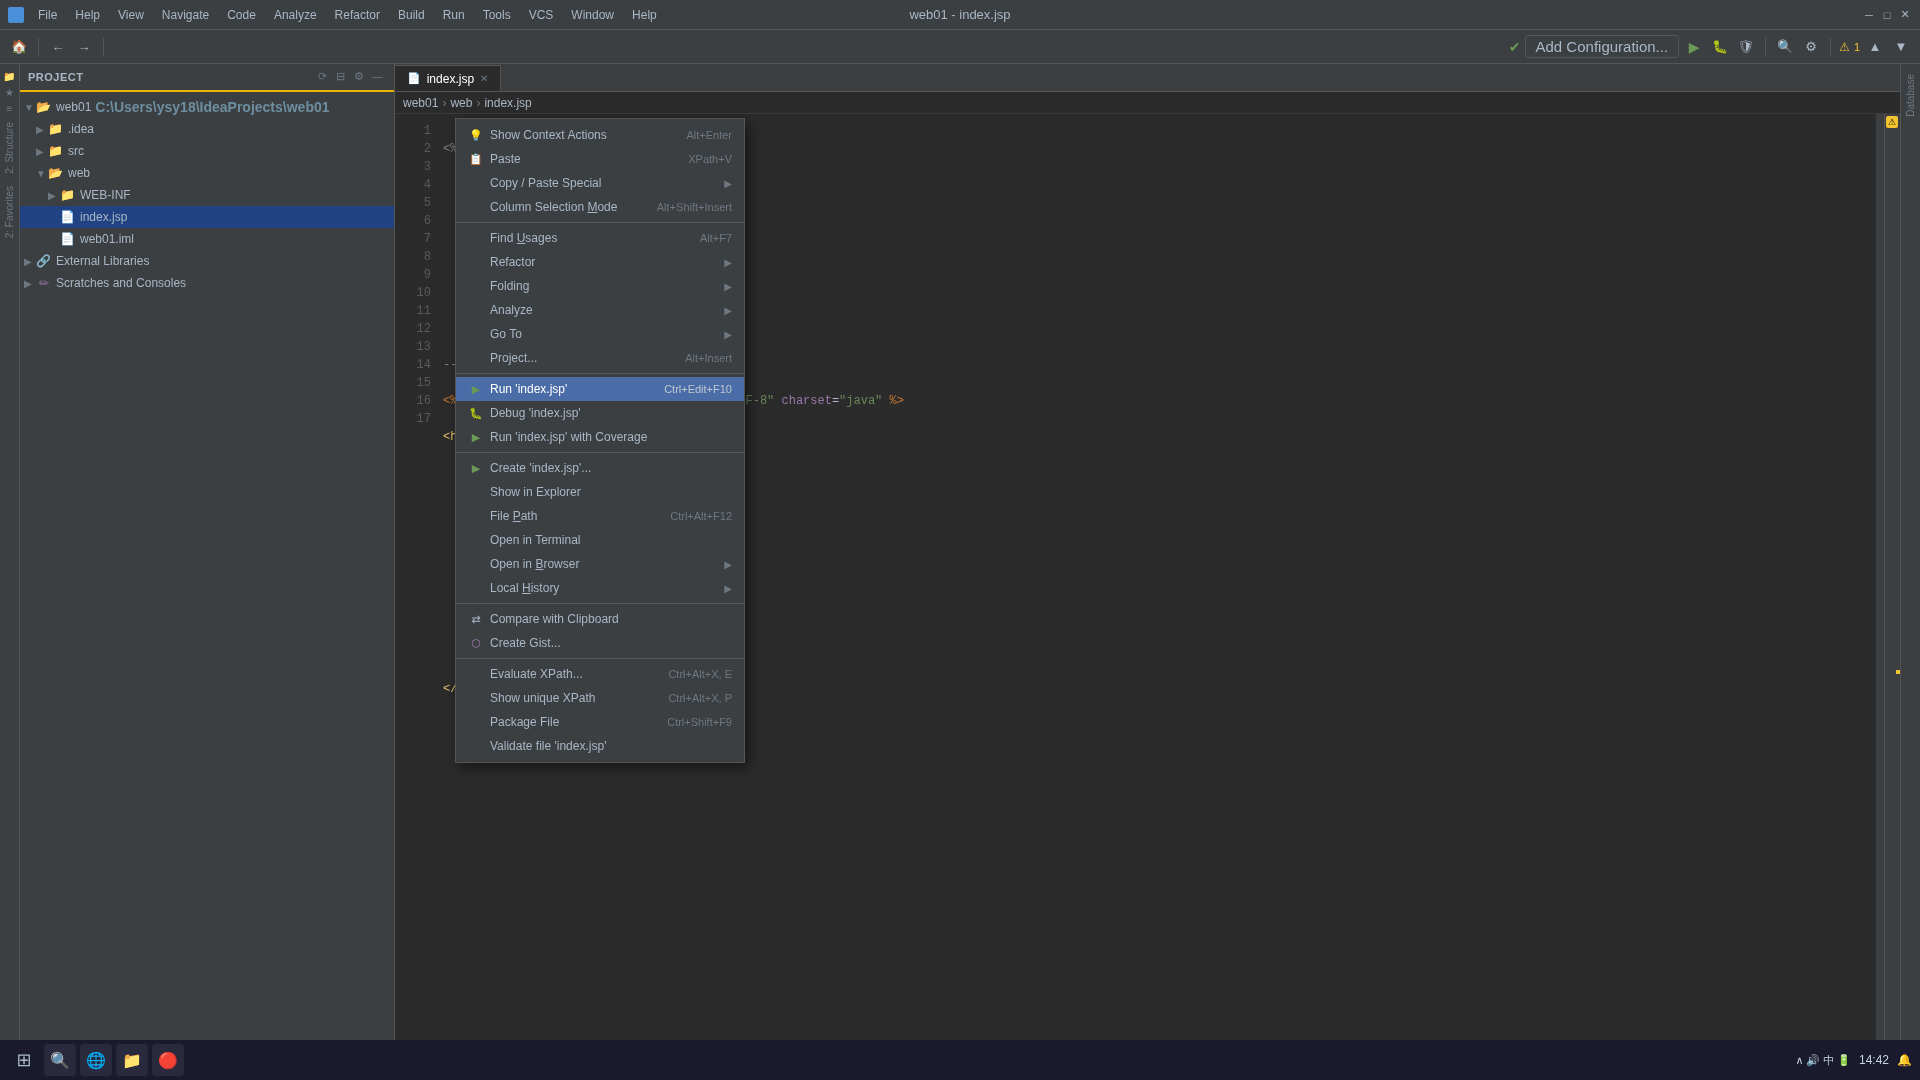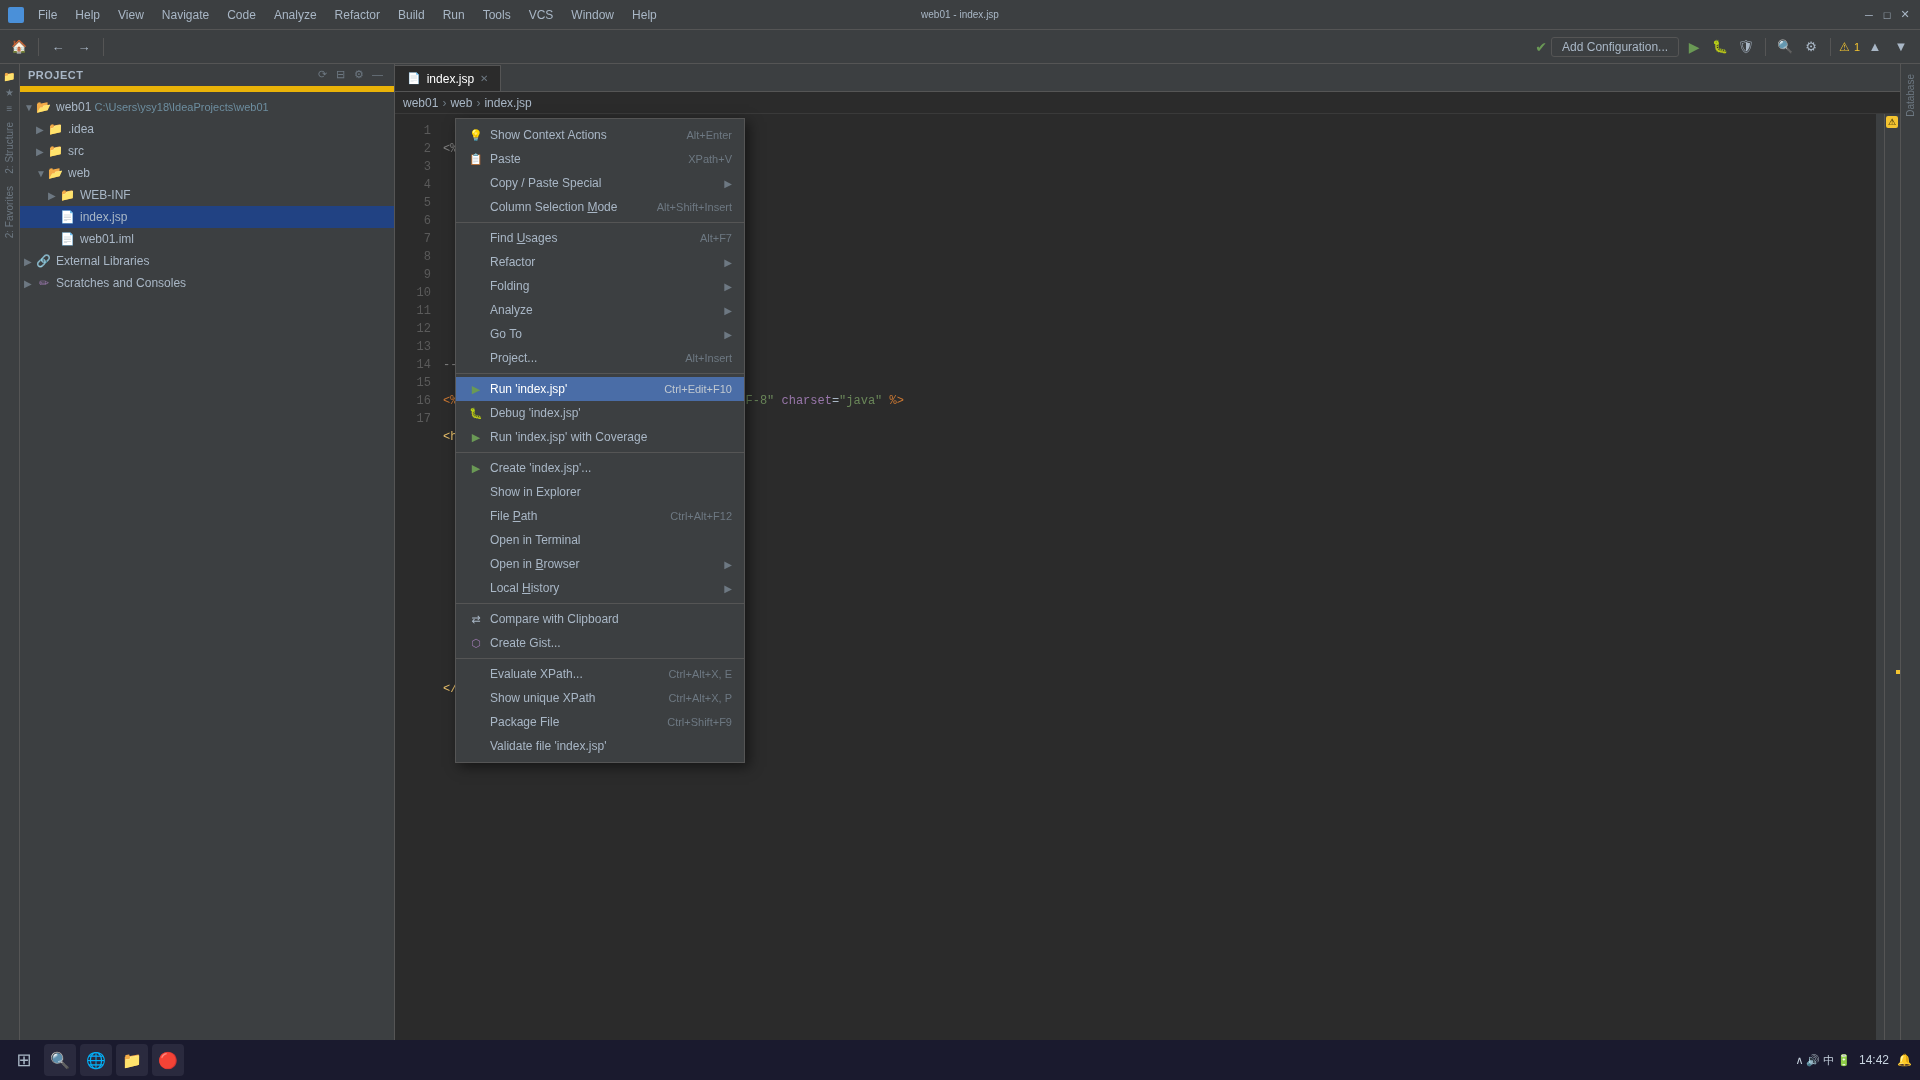--- a/index.html
+++ b/index.html
@@ -36,21 +36,21 @@
       flex: 1;
     }
     .titlebar-menu-item {
       padding: 2px 8px;
       color: #a9b7c6;
       font-size: 12px;
       cursor: pointer;
     }
     .titlebar-title {
       color: #a9b7c6;
-      font-size: 10px;
+      font-size: 13px;
       position: absolute;
       left: 50%;
       transform: translateX(-50%);
     }
     .titlebar-controls {
       display: flex;
       gap: 4px;
       margin-left: auto;
     }
     .titlebar-btn {
@@ -82,21 +82,21 @@
       display: flex;
       flex-direction: column;
     }
     .sidebar-header {
       height: 28px;
       display: flex;
       align-items: center;
       justify-content: space-between;
       padding: 0 8px;
       background: #3c3f41;
-      border-bottom: 6px solid #eab308;
+      border-bottom: 2px solid #eab308;
     }
     .sidebar-title {
       font-size: 11px;
       font-weight: bold;
       color: #a9b7c6;
       text-transform: uppercase;
       letter-spacing: 0.5px;
     }
     .sidebar-actions {
       display: flex;
@@ -132,21 +132,21 @@
       width: 16px; height: 16px;
       margin-right: 4px;
       flex-shrink: 0;
       font-size: 12px;
       display: flex; align-items: center; justify-content: center;
     }
     .tree-label {
       font-size: 12px;
       color: #a9b7c6;
     }
-    .tree-label.small { color: #6d8ea0; font-size: 11px; }
+    .tree-label.small { color: #6d8ea0; font-size: 14px; font-weight: bold; }
 
     
     .indent-0 { padding-left: 4px; }
     .indent-1 { padding-left: 16px; }
     .indent-2 { padding-left: 28px; }
 
     
     .editor-area {
       flex: 1;
       display: flex;
@@ -378,21 +378,21 @@
       display: flex;
       align-items: center;
       gap: 4px;
     }
     .run-config-btn {
       padding: 2px 10px;
       background: #3c3f41;
       border: 1px solid #555;
       border-radius: 3px;
       color: #a9b7c6;
-      font-size: 12px;
+      font-size: 15px;
       cursor: pointer;
     }
     .run-btn {
       width: 22px; height: 22px;
       background: none;
       color: #6a9955;
       font-size: 14px;
       cursor: pointer;
       display: flex; align-items: center; justify-content: center;
     }

